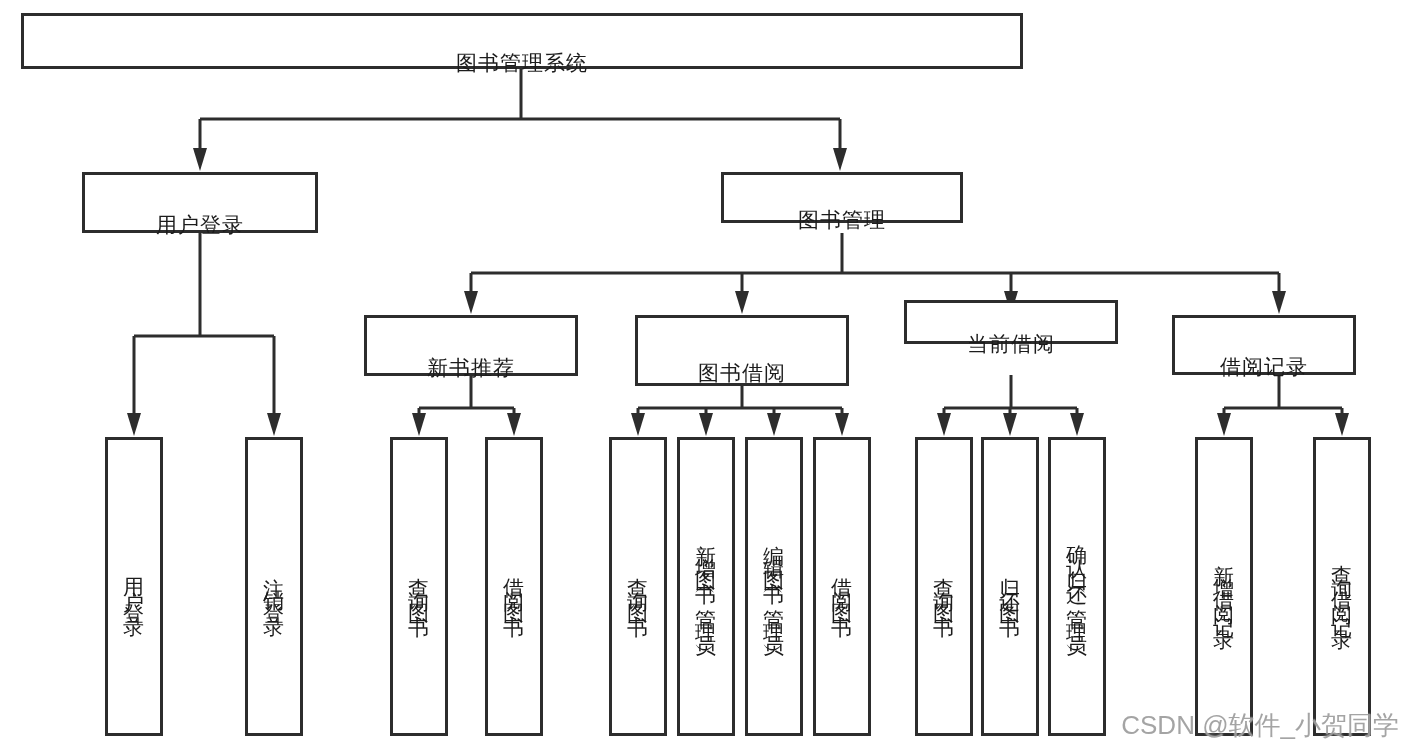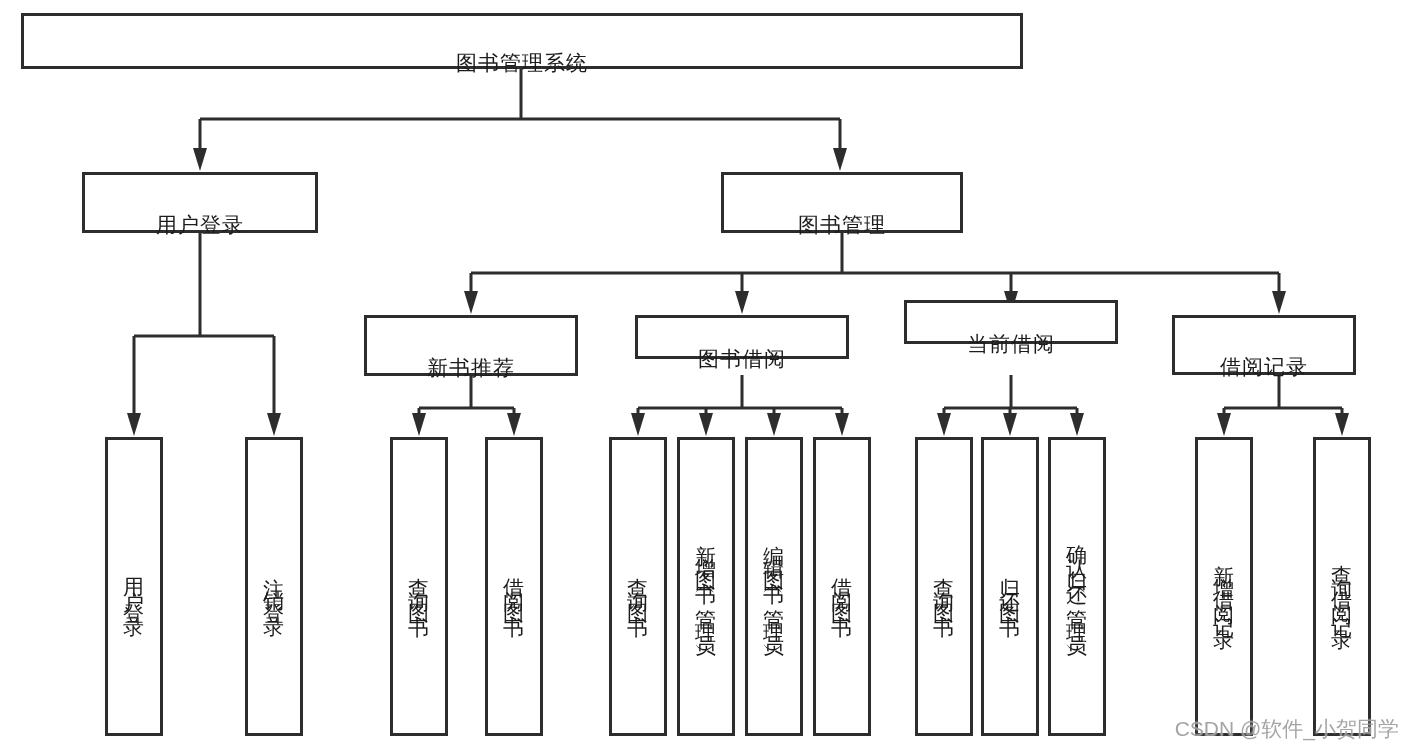--- a/index.html
+++ b/index.html
@@ -46,21 +46,21 @@
     writing-mode: vertical-rl;
     font-size: 21px;
     letter-spacing: 13px;
     line-height: 1;
     white-space: nowrap;
   }
   #watermark {
     position: absolute;
     right: 6px;
     bottom: 4px;
-    font-size: 21px;
+    font-size: 26px;
     color: rgba(148, 148, 148, 0.85);
     text-shadow: 0 0 2px rgba(255, 255, 255, 0.9);
     white-space: nowrap;
     pointer-events: none;
     margin-top: 19px;
   }
 </style>
 </head>
 <body>
 
@@ -113,28 +113,28 @@
     </g>
   </svg>
 
   <div class="box hbox" style="left:21px; top:13px; width:1002px; height:56px">
     <span>图书管理系统</span>
   </div>
 
   <div class="box hbox" style="left:82px; top:172px; width:236px; height:61px">
     <span>用户登录</span>
   </div>
-  <div class="box hbox" style="left:721px; top:172px; width:242px; height:61px">
+  <div class="box hbox" style="left:721px; top:172px; width:242px; height:51px">
     <span>图书管理</span>
   </div>
 
   <div class="box hbox" style="left:364px; top:315px; width:214px; height:61px">
     <span>新书推荐</span>
   </div>
-  <div class="box hbox" style="left:635px; top:315px; width:214px; height:44px">
+  <div class="box hbox" style="left:635px; top:315px; width:214px; height:71px">
     <span>图书借阅</span>
   </div>
   <div class="box hbox" style="left:904px; top:300px; width:214px; height:44px">
     <span>当前借阅</span>
   </div>
   <div class="box hbox" style="left:1172px; top:315px; width:184px; height:60px">
     <span>借阅记录</span>
   </div>
 
   <div class="box vbox" style="left:105px; top:437px">

